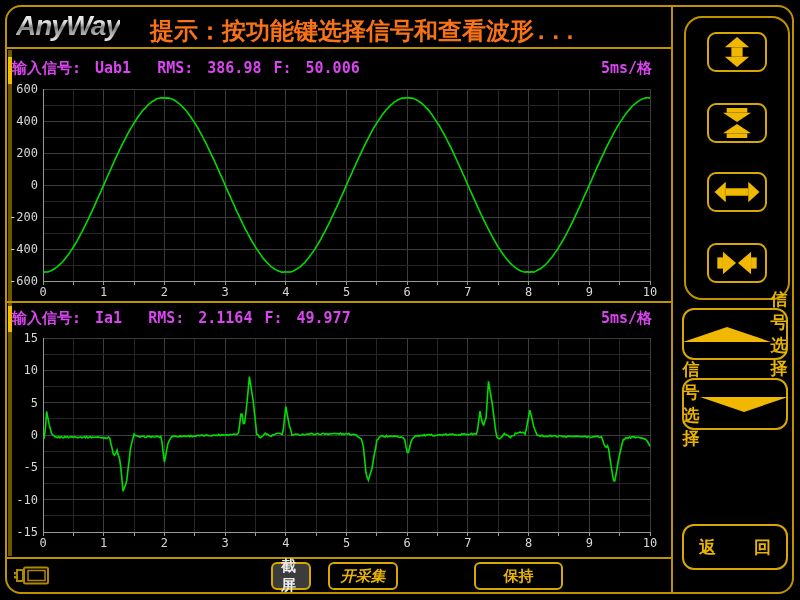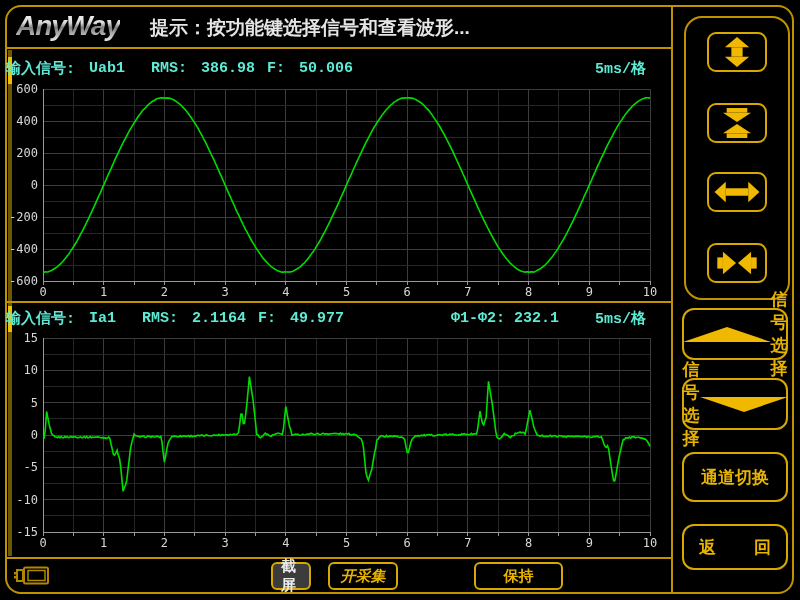--- a/index.html
+++ b/index.html
@@ -9,25 +9,25 @@
                border:2px solid #c09200;border-radius:16px;}
   .v-sep{position:absolute;left:671px;top:6px;width:2px;height:586px;background:#c09200;}
   .h-div{position:absolute;left:7px;width:664px;height:2px;background:#c09200;}
   .left-accent{position:absolute;left:8px;top:50px;width:4px;height:506px;background:#6b5800;}
   .panel-indicator{position:absolute;left:8px;width:4px;background:#f0c000;}
   
   .logo{position:absolute;left:16px;top:10px;font-family:"Liberation Sans",sans-serif;
         font-style:italic;font-weight:bold;font-size:28px;letter-spacing:-1px;
         background:linear-gradient(180deg,#ffffff 0%,#d9d9d9 40%,#7e7e7e 55%,#efefef 100%);
         -webkit-background-clip:text;background-clip:text;color:transparent;text-decoration:underline;}
-  .hint{position:absolute;left:150px;top:15px;font-size:19px;font-weight:bold;color:#e5e5e5;
-        font-family:Liberation Sans, sans-serif;}
+  .hint{position:absolute;left:150px;top:15px;font-size:24px;font-weight:bold;color:#f97316;
+        font-family:Liberation Mono, monospace;}
   
-  .wf-head{position:absolute;left:6px;width:640px;height:24px;display:flex;align-items:center;
-           color:#5eead4;font-size:15px;font-weight:bold;font-family:Liberation Mono, monospace;}
+  .wf-head{position:absolute;left:12px;width:640px;height:24px;display:flex;align-items:center;
+           color:#d946ef;font-size:15px;font-weight:bold;}
   .wf-head .sig{margin-left:14px;}
   .wf-head .meas{margin-left:26px;}
   .wf-head .meas2{margin-left:12px;}
   .wf-head .spacer{flex:1;}
   .wf-head .phase{margin-right:36px;}
   .chart-svg{position:absolute;left:0;}
   
   .group-box{position:absolute;left:684px;top:16px;width:102px;height:280px;
              border:2px solid #c09200;border-radius:18px;}
   .zoom-btn{position:absolute;left:707px;width:56px;height:36px;border:2px solid #d8a800;
@@ -151,24 +151,20 @@
   <div class="h-div" style="top:301px;"></div>
 
   <div class="wf-head" style="top:306px;">
     <span>输入信号:</span>
     <span class="sig">Ia1</span>
     <span class="meas">RMS:</span>
     <span class="sig">2.1164</span>
     <span class="meas2">F:</span>
     <span class="sig">49.977</span>
     <span class="spacer"></span>
-    <span class="phase">
-      <span>Φ1-Φ2:</span>
-      <span>232.1</span>
-    </span>
     <span>5ms/格</span>
   </div>
   <svg id="chart2" class="chart-svg" style="top:333px;" width="668" height="222">
       <line x1="43" y1="5" x2="43" y2="199" stroke="#3c3c3c" stroke-width="1" shape-rendering="crispEdges"></line>
       <line x1="73.35" y1="5" x2="73.35" y2="199" stroke="#262626" stroke-width="1" shape-rendering="crispEdges"></line>
       <line x1="103.7" y1="5" x2="103.7" y2="199" stroke="#3c3c3c" stroke-width="1" shape-rendering="crispEdges"></line>
       <line x1="134.05" y1="5" x2="134.05" y2="199" stroke="#262626" stroke-width="1" shape-rendering="crispEdges"></line>
       <line x1="164.4" y1="5" x2="164.4" y2="199" stroke="#3c3c3c" stroke-width="1" shape-rendering="crispEdges"></line>
       <line x1="194.75" y1="5" x2="194.75" y2="199" stroke="#262626" stroke-width="1" shape-rendering="crispEdges"></line>
       <line x1="225.1" y1="5" x2="225.1" y2="199" stroke="#3c3c3c" stroke-width="1" shape-rendering="crispEdges"></line>
@@ -288,23 +284,20 @@
     <span>信号选择</span>
   </div>
   <div class="side-btn" style="top:378px;height:52px;">
     <span>信号选择</span>
     <span class="tri">
       <svg width="88" height="15" viewBox="0 0 88 15">
           <polygon points="44,15 0,0 88,0" fill="#f0b800"></polygon>
         </svg>
     </span>
   </div>
-  <div class="side-btn" style="top:452px;height:50px;">
-    <span>通道切换</span>
-  </div>
   <div class="side-btn" style="top:524px;height:46px;">
     <span class="return-row">
       <span>返</span>
       <span>回</span>
     </span>
   </div>
 
   <span class="bat">
     <svg width="38" height="22" viewBox="0 0 38 22">
       <rect x="1" y="8" width="2" height="2.5" fill="#b08800"></rect>

